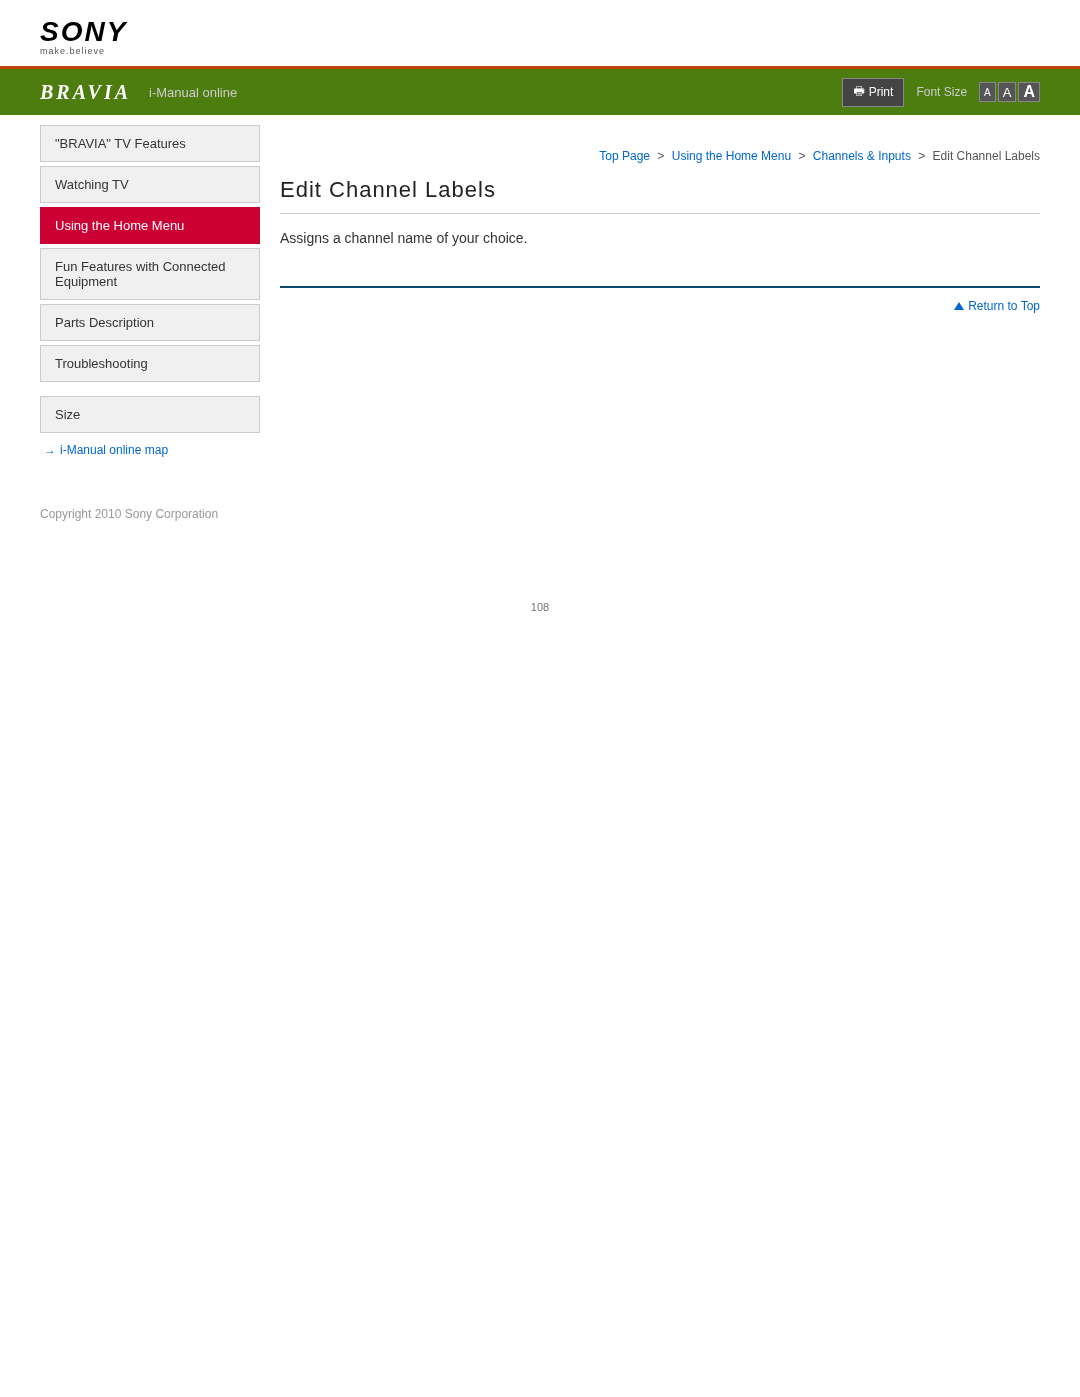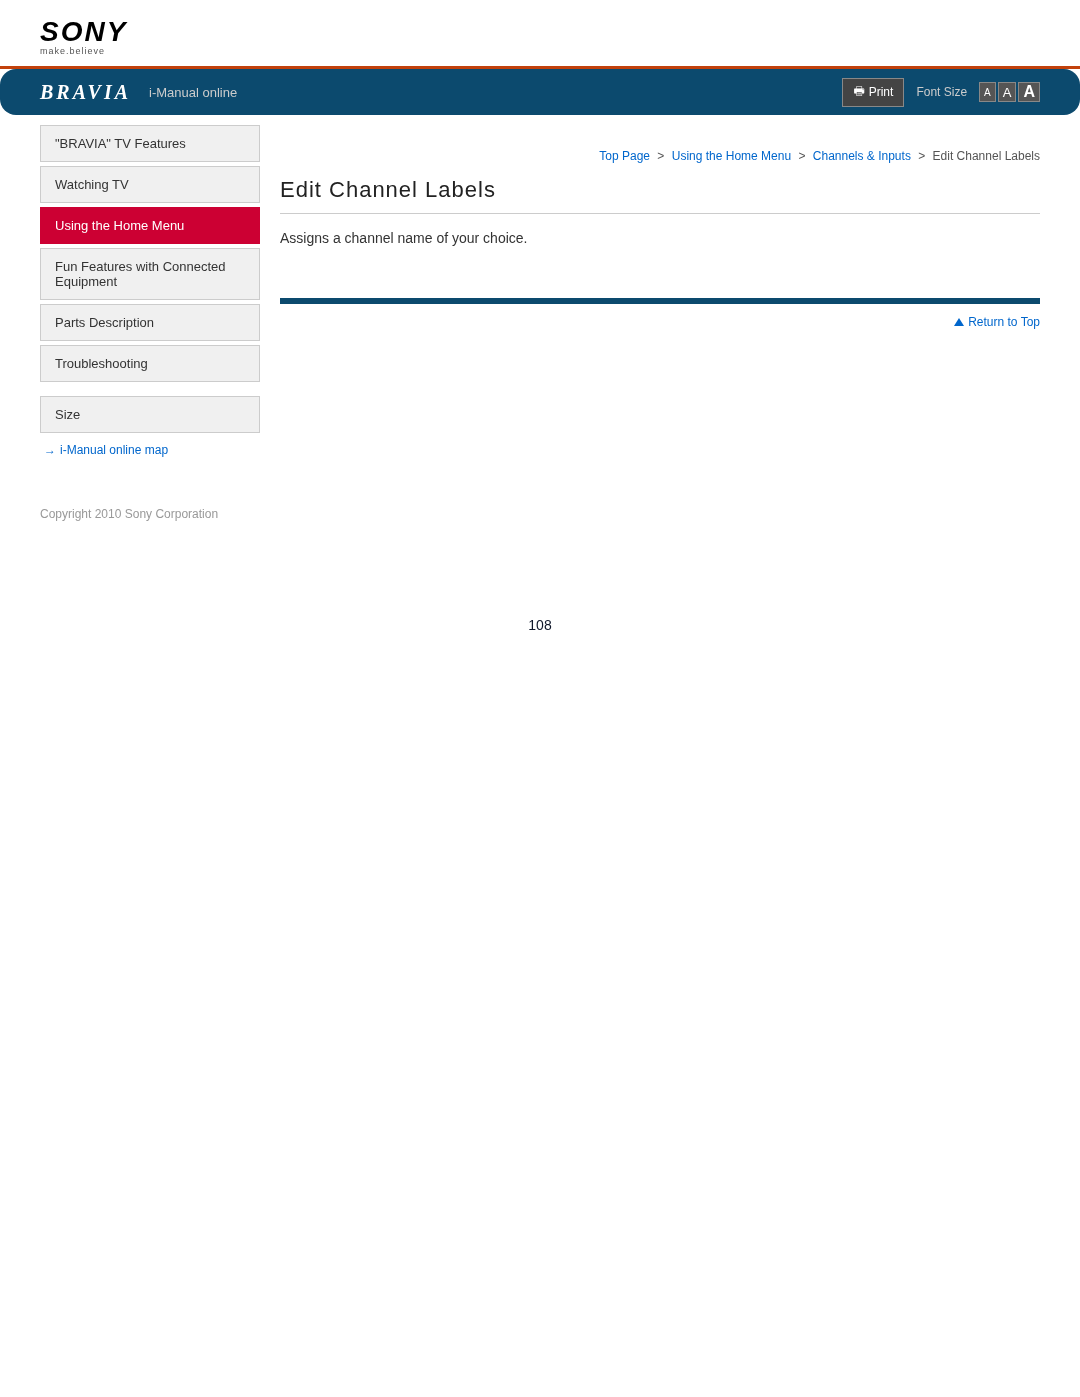--- a/index.html
+++ b/index.html
@@ -31,27 +31,26 @@
     }
     .sony-logo .tagline {
       font-size: 9px;
       color: #555;
       letter-spacing: 1px;
       margin-top: 1px;
     }
 
     
     .nav-bar {
-      background: #0c4a6e;
+      background: #4d7c0f;
       display: flex;
       align-items: center;
       justify-content: space-between;
       padding: 0 40px;
       height: 46px;
-      border-radius: 16px;
     }
     .nav-bar-left {
       display: flex;
       align-items: center;
       gap: 8px;
     }
     .bravia-logo {
       font-size: 20px;
       font-weight: 900;
       color: #fff;
@@ -188,23 +187,23 @@
 
     .page-description {
       font-size: 14px;
       color: #333;
       margin-bottom: 20px;
     }
 
     
     .return-to-top {
       text-align: right;
-      margin-top: 52px;
+      margin-top: 40px;
       padding-top: 10px;
-      border-top: 6px solid #0c4a6e;
+      border-top: 2px solid #0c4a6e;
     }
     .return-to-top a {
       color: #0066cc;
       font-size: 12px;
       text-decoration: none;
       display: inline-flex;
       align-items: center;
       gap: 4px;
     }
     .triangle-up {
@@ -218,23 +217,23 @@
 
     
     .footer {
       margin-top: 30px;
       padding: 20px 40px;
       font-size: 12px;
       color: #999;
     }
     .page-number {
       text-align: center;
-      font-size: 14px;
-      color: #0f172a;
-      margin-top: 76px;
+      font-size: 11px;
+      color: #737373;
+      margin-top: 60px;
       padding-bottom: 20px;
     }
   </style>
 </head>
 <body>
 
 <div class="top-bar">
   <div class="sony-logo">
     <span class="sony-text">SONY</span>
     <span class="tagline">make.believe</span>

